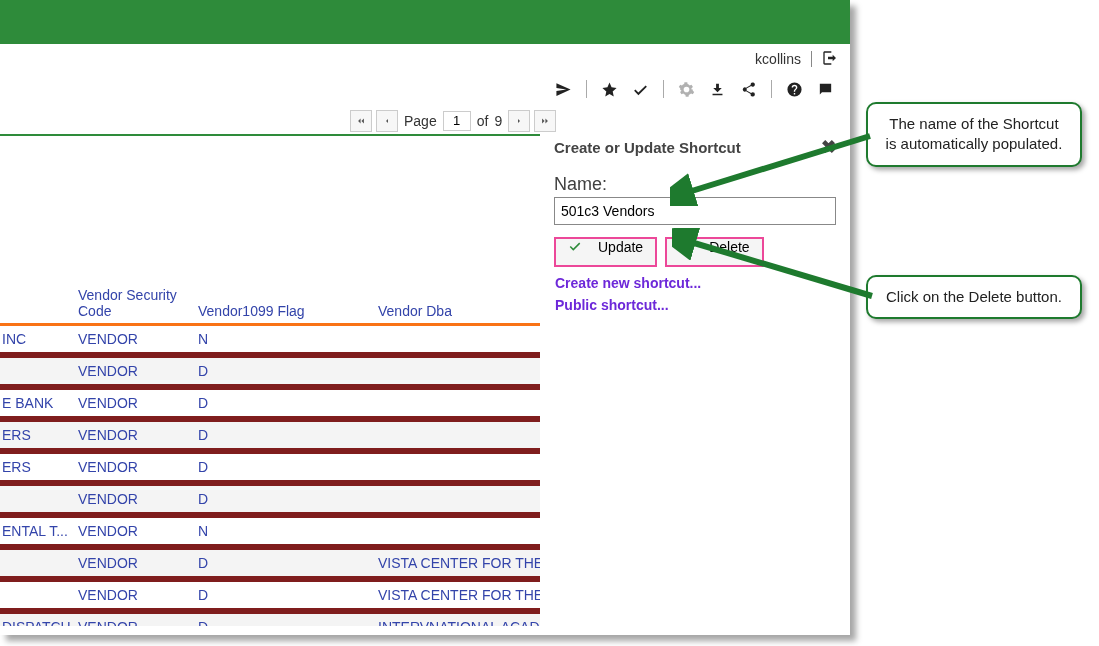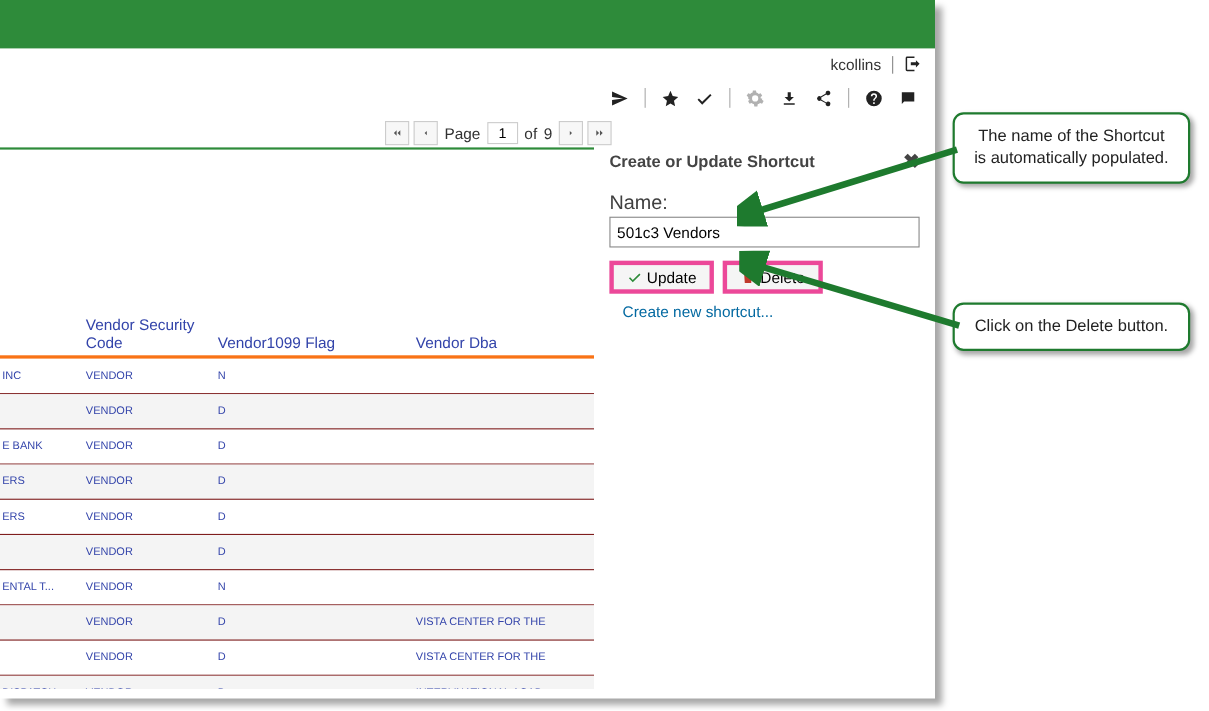--- a/index.html
+++ b/index.html
@@ -99,22 +99,22 @@
     overflow-y: scroll;
   }
   .tbody-wrap::-webkit-scrollbar { width: 14px; }
   .tbody-wrap::-webkit-scrollbar-track { background: #eee; }
   .tbody-wrap::-webkit-scrollbar-thumb { background: #bbb; }
   .trow {
     display: flex;
     height: 32px;
     align-items: center;
     color: #3344aa;
-    font-size: 10px;
-    border-bottom: 1px solid #7f1d1d;
+    font-size: 14px;
+    border-bottom: 6px solid #7f1d1d;
   }
   .trow:nth-child(even) { background: #f4f4f4; }
   .trow .col0 { color: #3344aa; white-space: nowrap; overflow: hidden; }
   .trow .col3 { white-space: nowrap; overflow: hidden; }
 
   .panel {
     flex: 1;
     padding: 0 14px;
     position: relative;
   }
@@ -133,36 +133,36 @@
     width: 100%;
     height: 28px;
     border: 1px solid #888;
     padding: 2px 6px;
     font-size: 14px;
     font-family: Liberation Sans, sans-serif;
   }
   .btn-row { margin: 12px 0 8px 0; display:flex; gap:8px; }
   .btn {
     height: 30px;
-    border: 4px solid #ec4899;
+    border: 2px solid #ec4899;
     background: #f5f5f5;
     padding: 0 12px;
     display: inline-flex;
-    align-items: center;
-    gap: 4px;
+    gap: 16px;
     font-size: 14px;
     cursor: pointer;
   }
   .btn svg { width:14px; height:14px; }
   .linklike {
-    color: #0369a1;
+    color: #6d28d9;
     cursor: pointer;
-    margin: 6px 12px;
+    margin: 6px 1px;
     display: block;
     font-size: 14px;
+    font-weight: bold;
   }
 
   .callout {
     position: absolute;
     background: #fff;
     border: 2px solid #1e7a2e;
     border-radius: 10px;
     padding: 10px 14px;
     font-size: 15px;
     color: #222;
@@ -351,20 +351,21 @@
           <span>Update</span>
         </button>
         <button class="btn">
           <svg viewBox="0 0 24 24" fill="#c0392b">
               <path d="M6 7h12l-1 14H7L6 7zm3-4h6l1 2h4v2H4V5h4l1-2z"></path>
             </svg>
           <span>Delete</span>
         </button>
       </div>
       <span class="linklike">Create new shortcut...</span>
+      <span class="linklike">Public shortcut...</span>
     </div>
   </div>
 </div>
 
 <div class="callout" style="left:866px; top:102px; width:216px;">
   <span>The name of the Shortcut is automatically populated.</span>
 </div>
 <div class="callout" style="left:866px; top:275px; width:216px;">
   <span>Click on the Delete button.</span>
 </div>

